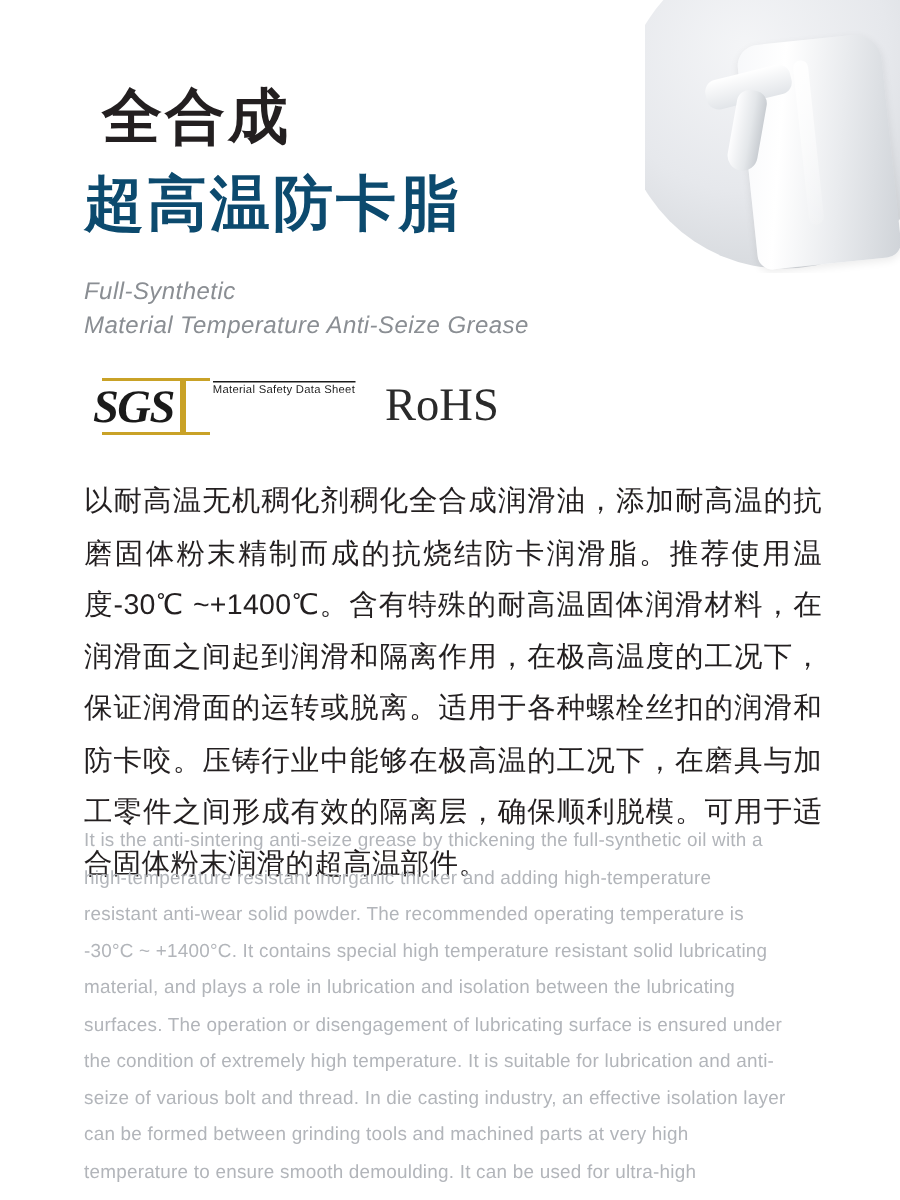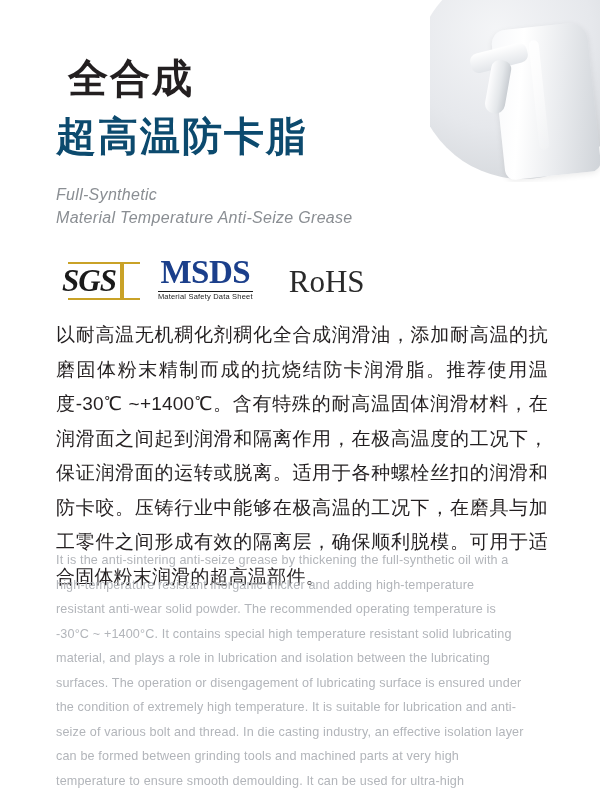--- a/index.html
+++ b/index.html
@@ -117,22 +117,22 @@
   }
 
   
   .certs {
     position: absolute;
     left: 60px;
     top: 252px;
     width: 480px;
     height: 48px;
     display: flex;
-    align-items: flex-end;
-    gap: 36px;
+    align-items: flex-start;
+    gap: 20px;
   }
   .cert-sgs {
     position: relative;
     display: inline-block;
     padding: 1px 6px 1px 2px;
   }
   .cert-sgs .sgs-text {
     font-family: "Liberation Serif", serif;
     font-size: 31px;
     font-weight: bold;
@@ -239,21 +239,20 @@
   <div class="certs">
 
     <div class="cert-sgs">
       <div class="sgs-rule-top"></div>
       <span class="sgs-text">SGS</span>
       <div class="sgs-rule-bot"></div>
       <div class="sgs-bar"></div>
     </div>
 
     <div class="cert-msds">
-      <div class="msds-main">MSDS</div>
       <div class="msds-sub">Material Safety Data Sheet</div>
     </div>
 
     <div class="cert-rohs">
       <span>RoHS</span>
     </div>
 
   </div>
 
   <div class="copy-cn">以耐高温无机稠化剂稠化全合成润滑油，添加耐高温的抗磨固体粉末精制而成的抗烧结防卡润滑脂。推荐使用温度-30℃ ~+1400℃。含有特殊的耐高温固体润滑材料，在润滑面之间起到润滑和隔离作用，在极高温度的工况下，保证润滑面的运转或脱离。适用于各种螺栓丝扣的润滑和防卡咬。压铸行业中能够在极高温的工况下，在磨具与加工零件之间形成有效的隔离层，确保顺利脱模。可用于适合固体粉末润滑的超高温部件。</div>

